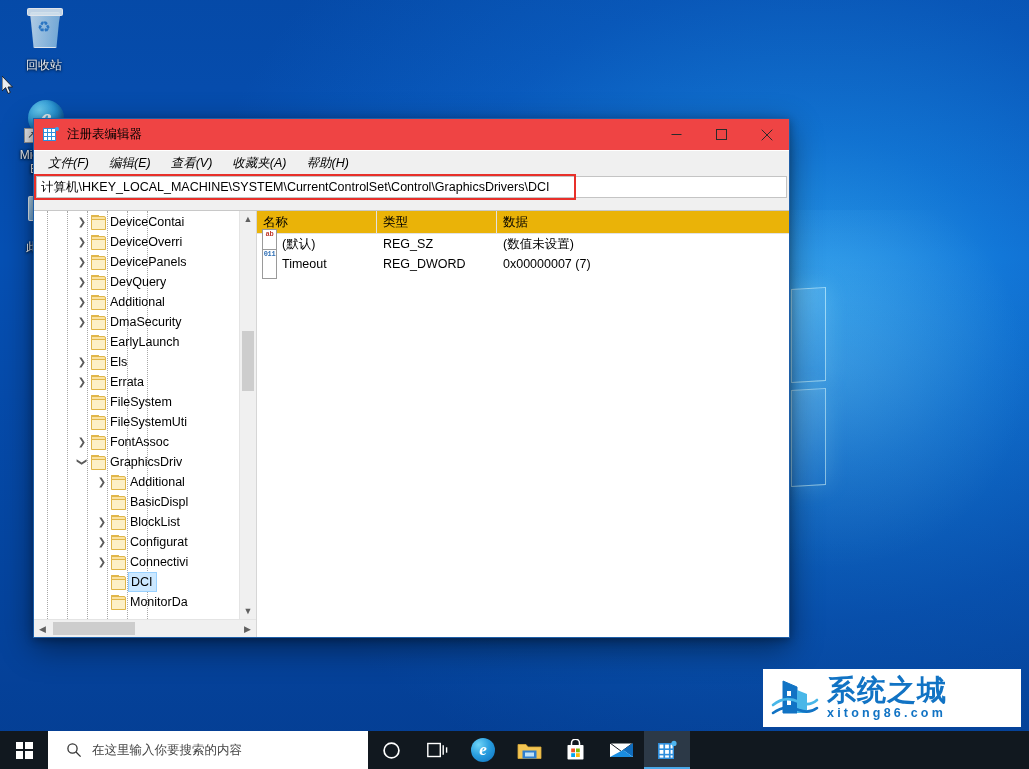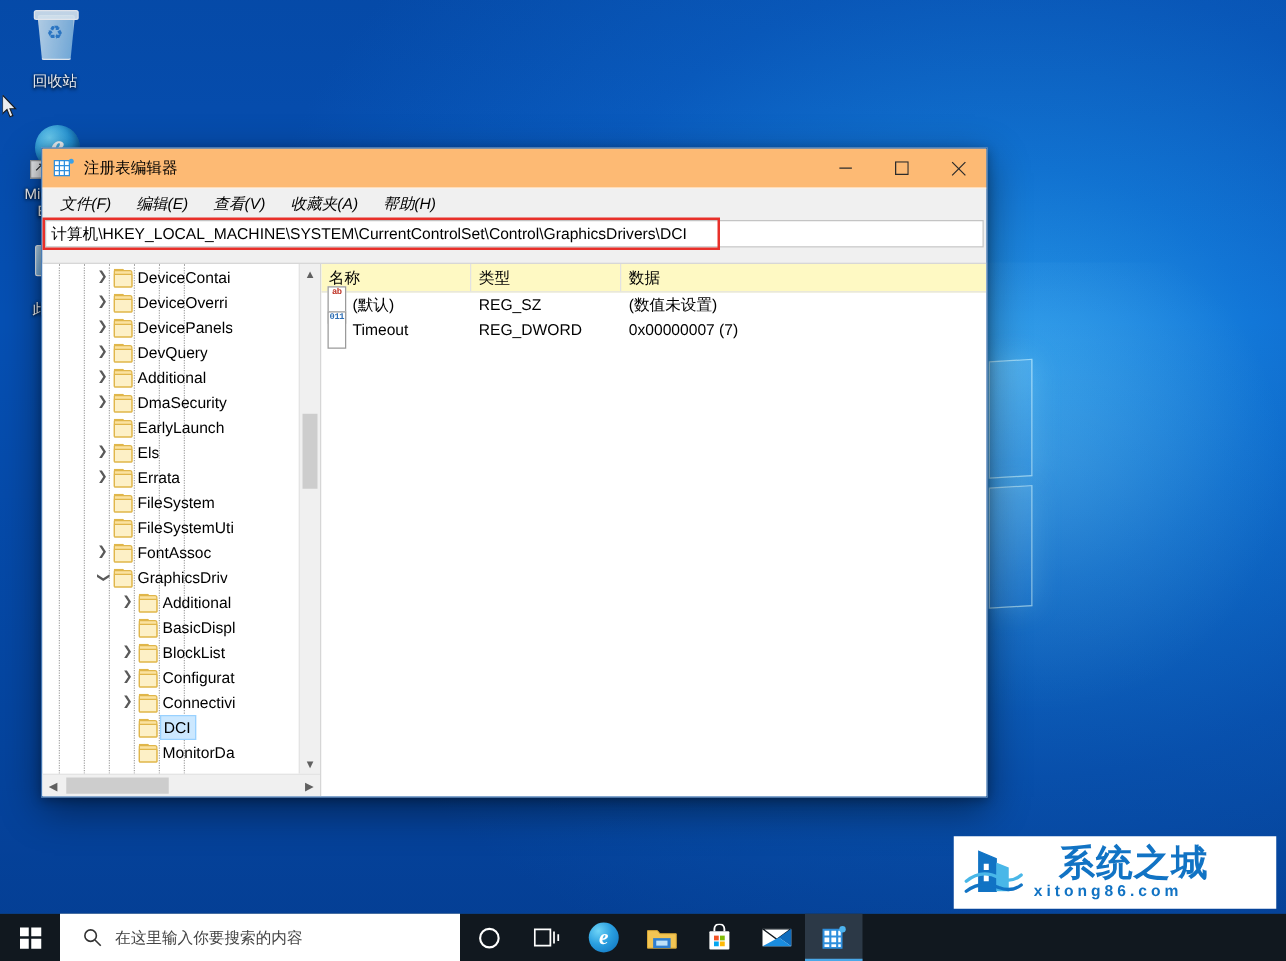--- a/index.html
+++ b/index.html
@@ -165,21 +165,21 @@
     width: 755px;
     height: 518px;
     background: #f0f0f0;
     border: 1px solid #1e5fa8;
     box-shadow: 0 10px 30px rgba(0,0,0,0.45), 0 2px 8px rgba(0,0,0,0.3);
     display: flex;
     flex-direction: column;
   }
   #titlebar {
     height: 31px;
-    background: #fdba74;
+    background: #ef4444;
     display: flex;
     align-items: center;
     flex: 0 0 auto;
     border-bottom: 1px solid #ffffff;
   }
   #regedit-app-icon {
     width: 16px; height: 16px;
     margin-left: 9px;
     margin-right: 8px;
     position: relative;
@@ -423,21 +423,21 @@
     flex: 1 1 auto;
     background: #ffffff;
     display: flex;
     flex-direction: column;
     overflow: hidden;
   }
   #value-header {
     height: 22px;
     flex: 0 0 auto;
     display: flex;
-    background: #fef9c3;
+    background: #eab308;
     border-bottom: 1px solid #e2e2e2;
     font-size: 12.5px;
     color: #000000;
   }
   .vh-cell {
     display: flex;
     align-items: center;
     padding-left: 6px;
     border-right: 1px solid #e2e2e2;
     box-sizing: border-box;
@@ -547,21 +547,20 @@
     margin-right: 6px;
   }
   #wm-text { display: flex; flex-direction: column; justify-content: center; }
   #wm-cn {
     font-size: 29px;
     font-weight: bold;
     color: #1173c4;
     line-height: 31px;
     letter-spacing: 1px;
     font-family: "DejaVu Sans", sans-serif;
-    margin-left: 20px;
   }
   #wm-en {
     font-size: 12.5px;
     font-weight: bold;
     color: #1173c4;
     letter-spacing: 3.2px;
     line-height: 15px;
     font-family: "Liberation Sans", sans-serif;
   }
 </style>

